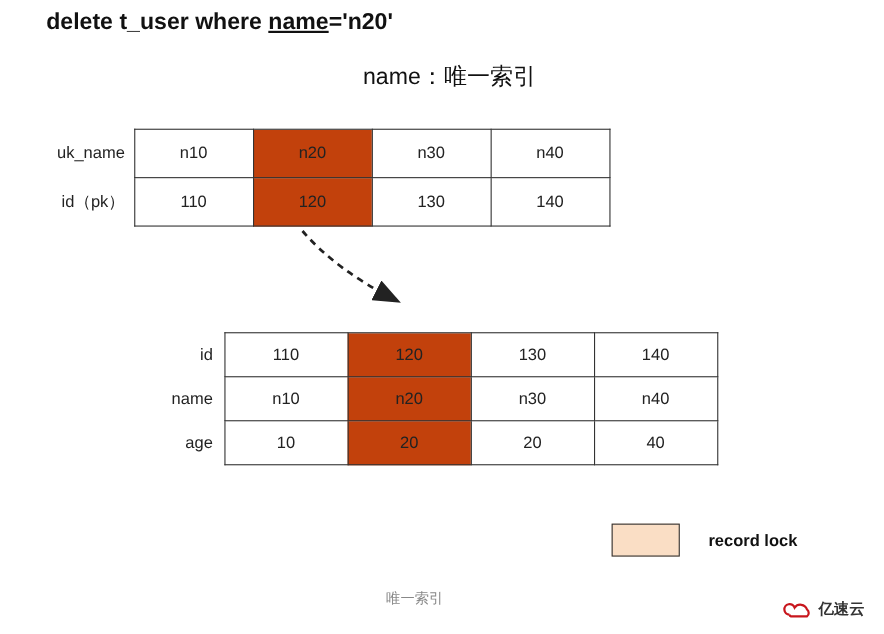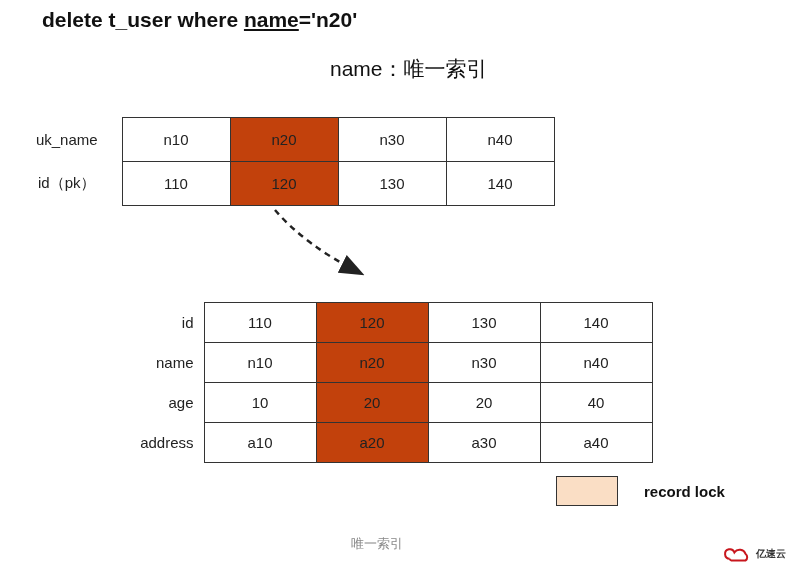--- a/index.html
+++ b/index.html
@@ -29,21 +29,21 @@
     }
     .top-table {
       position: absolute;
       top: 117px;
       left: 20px;
     }
     .top-table table { border-collapse: collapse; }
     .top-table .label-cell {
       width: 102px;
       height: 44px;
-      text-align: center;
+      text-align: right;
       padding-right: 8px;
       font-size: 15px;
       color: #222;
       border: none;
     }
     .top-table .data-cell {
       width: 108px;
       height: 44px;
       text-align: center;
       font-size: 15px;
@@ -108,21 +108,21 @@
     }
     .logo {
       position: absolute;
       bottom: 12px;
       right: 18px;
       display: flex;
       align-items: center;
       gap: 4px;
     }
     .logo-text {
-      font-size: 10px;
+      font-size: 14px;
       font-weight: bold;
       color: #333;
     }
     .logo-svg { width: 32px; height: 20px; }
   </style>
 </head>
 <body>
 
 <div class="sql-statement">
   <span>delete t_user where </span><span class="underlined">name</span><span>='n20'</span>
@@ -177,27 +177,20 @@
       <td class="data-cell">n30</td>
       <td class="data-cell">n40</td>
     </tr>
     <tr>
       <td class="label-cell">age</td>
       <td class="data-cell">10</td>
       <td class="data-cell hl">20</td>
       <td class="data-cell">20</td>
       <td class="data-cell">40</td>
     </tr>
-    <tr>
-      <td class="label-cell">address</td>
-      <td class="data-cell">a10</td>
-      <td class="data-cell hl">a20</td>
-      <td class="data-cell">a30</td>
-      <td class="data-cell">a40</td>
-    </tr>
   </tbody>
     </table>
 </div>
 
 <div class="legend">
   <div class="legend-box"></div>
   <div class="legend-text">record lock</div>
 </div>
 
 <div class="caption">唯一索引</div>

